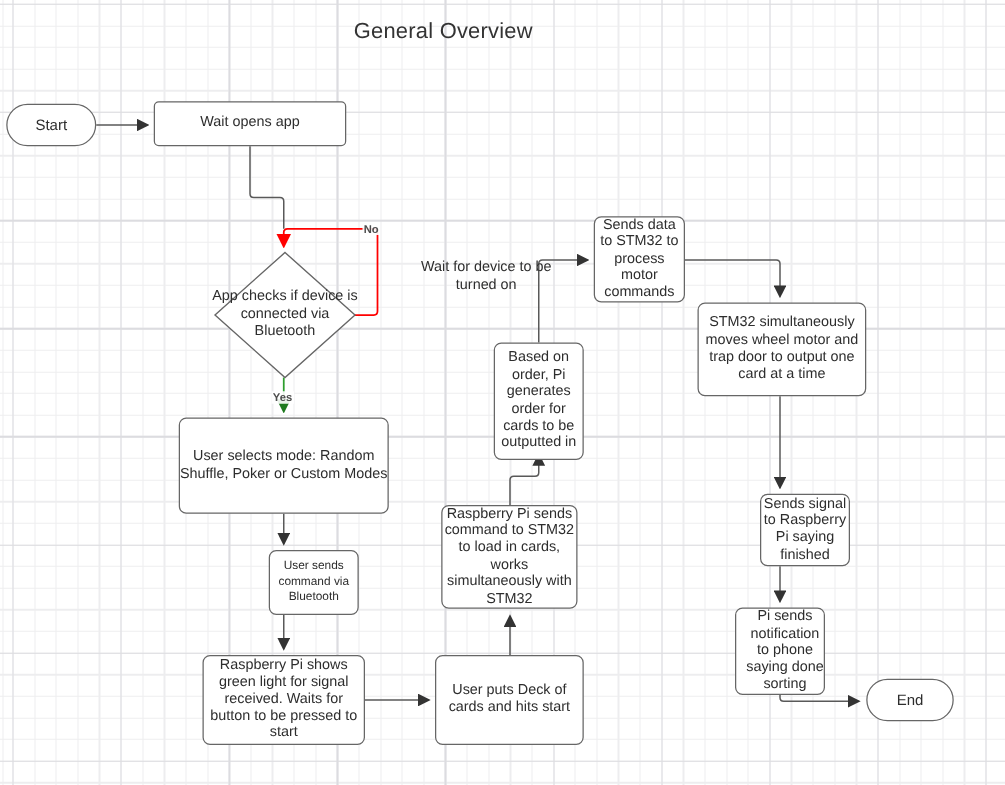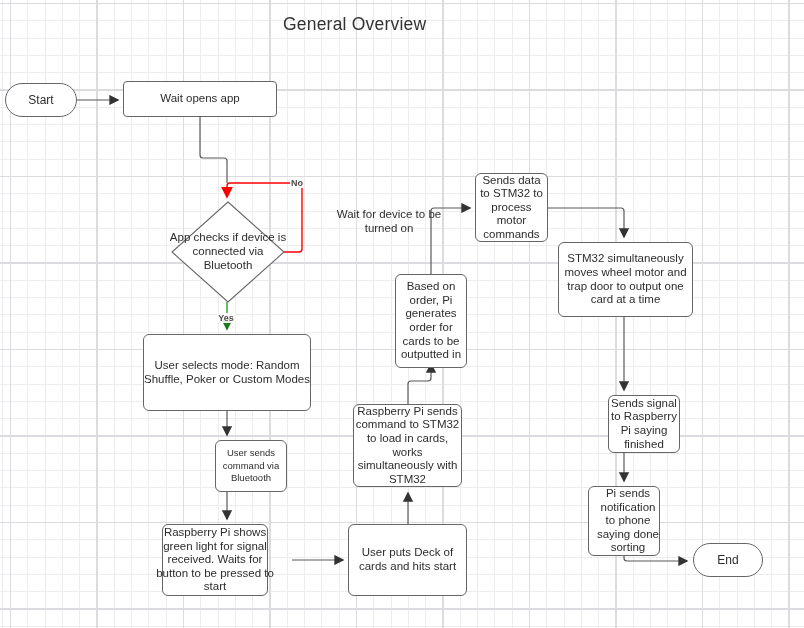--- a/index.html
+++ b/index.html
@@ -107,21 +107,21 @@
     <span class="nl">User selects mode: Random
 Shuffle, Poker or Custom Modes</span>
   </div>
 
   <div class="node small-node" style="left:191px;top:440px;width:72px;height:52px;">
     <span class="nl">User sends
 command via
 Bluetooth</span>
   </div>
 
-  <div class="node" style="left:162px;top:524px;width:106px;height:72px;">
+  <div class="node" style="left:162px;top:524px;width:130px;height:72px;">
     <span class="nl">Raspberry Pi shows
 green light for signal
 received. Waits for
 button to be pressed to
 start</span>
   </div>
 
   <div class="node" style="left:348px;top:524px;width:119px;height:72px;">
     <span class="nl">User puts Deck of
 cards and hits start</span>

